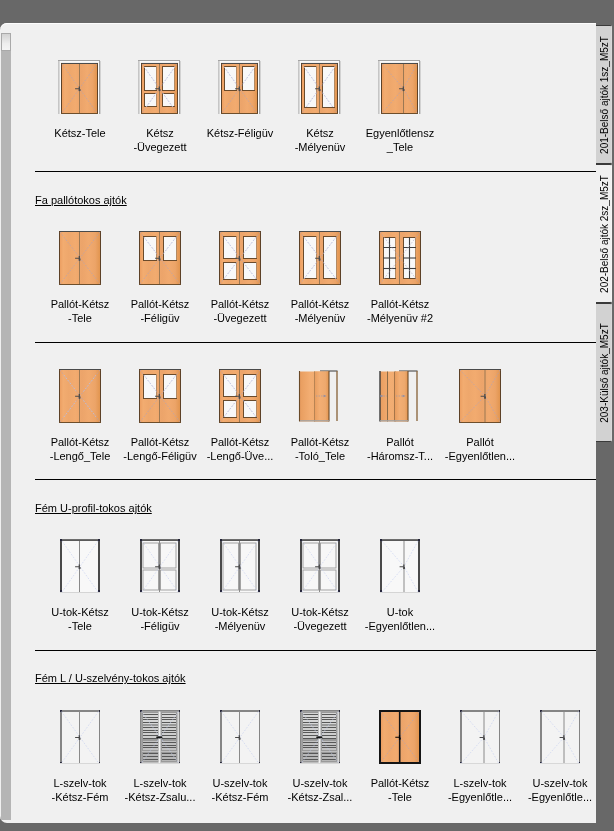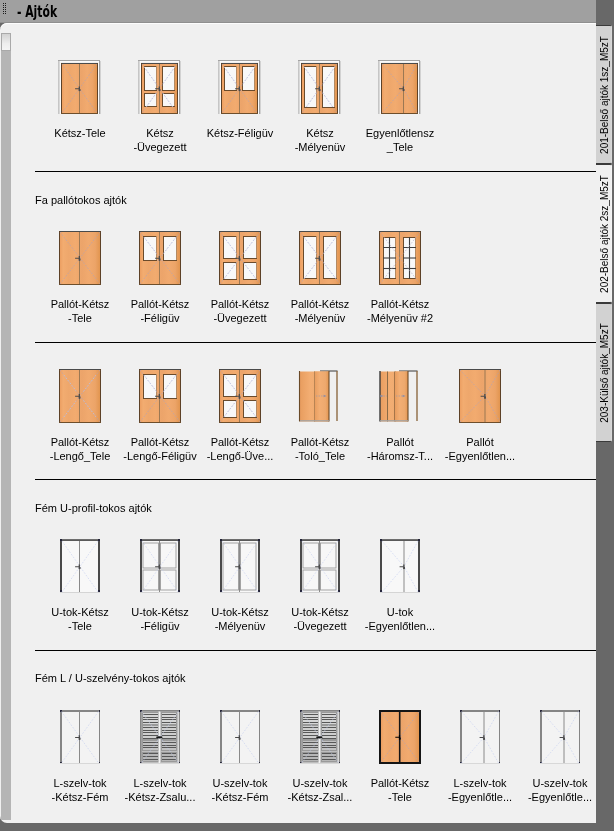--- a/index.html
+++ b/index.html
@@ -23,21 +23,21 @@
          box-shadow:inset 0 1px 0 #fdfdfd;}
 
   
   .sb{position:absolute;left:1px;top:10px;width:10px;height:787px;background:#b5b5b5;}
   .sbthumb{position:absolute;left:0;top:0;width:10px;height:18px;
            background:linear-gradient(180deg,#d2d2d2 0%,#eeeeee 60%,#f5f5f5 100%);
            border:1px solid #a9a9a9;box-sizing:border-box;}
 
   
   .body{position:absolute;left:16px;top:0;width:596px;height:800px;}
-  .ghead{position:absolute;font:11px "Liberation Sans",sans-serif;color:#000;white-space:nowrap;}
+  .ghead{position:absolute;font:11px "Liberation Sans",sans-serif;color:#000;white-space:nowrap;text-decoration:underline;}
   .hr{position:absolute;left:19px;width:569px;height:1px;background:#000;}
   .cell{position:absolute;width:80px;}
   .ico{position:absolute;left:18px;top:0;width:43px;height:54px;}
   .lbl{position:absolute;left:0;top:66px;width:80px;text-align:center;
        font:11px "Liberation Sans",sans-serif;color:#000;line-height:14px;white-space:pre;}
 
   
   .tabs{position:absolute;left:596px;top:0;width:18px;height:831px;background:#686868;}
   .tab{position:absolute;left:0;width:16px;background:#d2d2d2;box-sizing:border-box;
        border-top:1px solid #3a3a3a;border-bottom:1px solid #3a3a3a;
@@ -46,37 +46,20 @@
        box-shadow:1px 0 0 #6a6a6a;}
   .tab.sel{background:#f0f0f0;border-right-color:#f4f4f4;}
   .tab>span{position:absolute;left:50%;top:50%;
        transform:translate(-50%,-50%) rotate(-90deg);
        font:10px "Liberation Sans",sans-serif;color:#000;white-space:nowrap;}
 </style>
 </head>
 <body>
 
 <div id="root">
-  <div class="titlebar">
-    <span class="grip">
-        <i style="left: 0px; top: 0px;"></i>
-        <i style="left: 2px; top: 0px;"></i>
-        <i style="left: 0px; top: 2px;"></i>
-        <i style="left: 2px; top: 2px;"></i>
-        <i style="left: 0px; top: 4px;"></i>
-        <i style="left: 2px; top: 4px;"></i>
-        <i style="left: 0px; top: 6px;"></i>
-        <i style="left: 2px; top: 6px;"></i>
-        <i style="left: 0px; top: 8px;"></i>
-        <i style="left: 2px; top: 8px;"></i>
-        <i style="left: 0px; top: 10px;"></i>
-        <i style="left: 2px; top: 10px;"></i>
-      </span>
-    <span class="title">- Ajtók</span>
-  </div>
   <div class="panel">
     <div class="sb">
       <div class="sbthumb" style="top: 0px; height: 18px;"></div>
     </div>
     <div class="body" id="body">
         <div class="cell" style="left: 24px; top: 37px;">
           <div class="ico"><svg width="43" height="54" viewBox="0 0 43 54">
               <defs>
                 <linearGradient id="wgv" x1="0" y1="0" x2="1" y2="0">
                   <stop offset="0" stop-color="#ec9f62"></stop>

